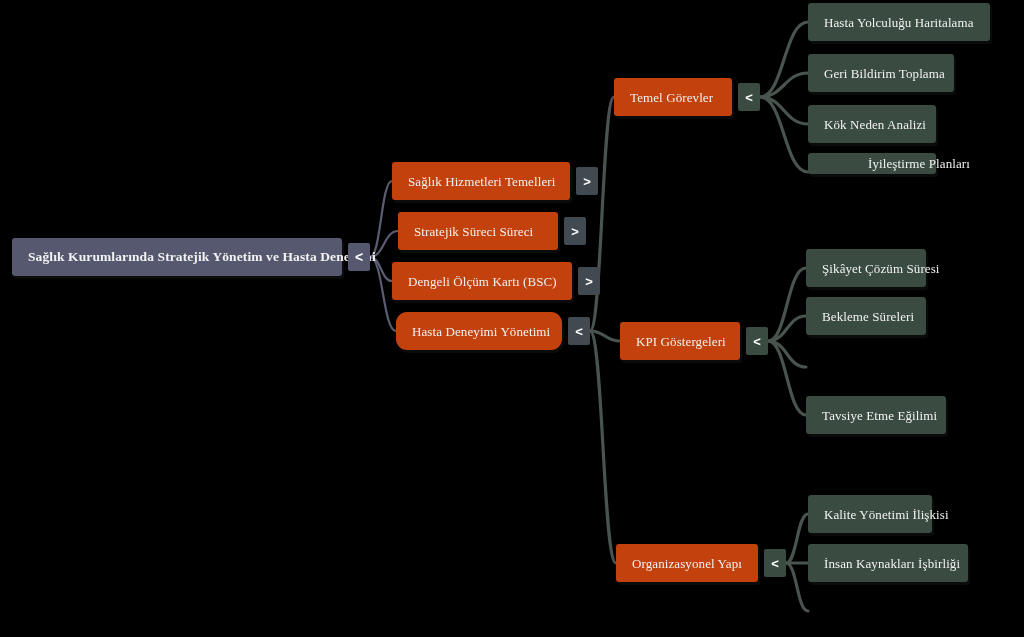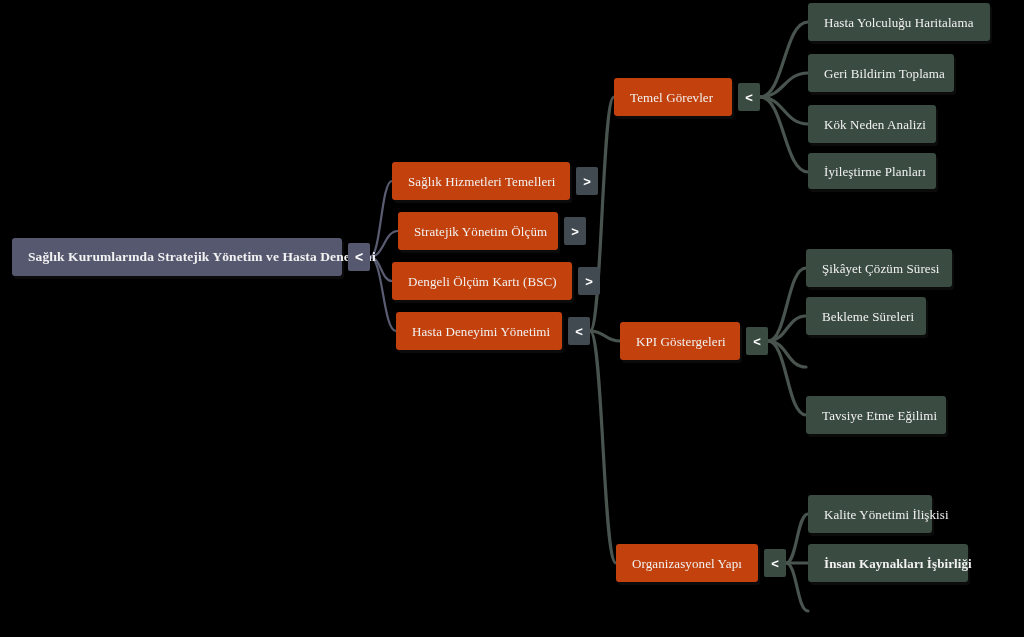--- a/index.html
+++ b/index.html
@@ -121,63 +121,63 @@
     </svg>
 <div class="node root" style="left: 12px; top: 238px; width: 330px; height: 38px;">
       <span class="label">Sağlık Kurumlarında Stratejik Yönetim ve Hasta Deneyimi</span>
       <span class="toggle" style="left: 336px; width: 22px; height: 28px;">&lt;</span>
     </div>
     <div class="node lvl2" style="left: 392px; top: 162px; width: 178px; height: 38px;">
       <span class="label">Sağlık Hizmetleri Temelleri</span>
       <span class="toggle" style="left: 184px; width: 22px; height: 28px;">&gt;</span>
     </div>
     <div class="node lvl2" style="left: 398px; top: 212px; width: 160px; height: 38px;">
-      <span class="label">Stratejik Yönetim Ölçüm</span>
+      <span class="label">Stratejik Süreci Süreci</span>
       <span class="toggle" style="left: 166px; width: 22px; height: 28px;">&gt;</span>
     </div>
     <div class="node lvl2" style="left: 392px; top: 262px; width: 180px; height: 38px;">
       <span class="label">Dengeli Ölçüm Kartı (BSC)</span>
       <span class="toggle" style="left: 186px; width: 22px; height: 28px;">&gt;</span>
     </div>
-    <div class="node lvl2" style="left: 396px; top: 312px; width: 166px; height: 38px;">
+    <div class="node lvl2" style="left: 396px; top: 312px; width: 166px; height: 38px; border-radius: 11px;">
       <span class="label">Hasta Deneyimi Yönetimi</span>
       <span class="toggle" style="left: 172px; width: 22px; height: 28px;">&lt;</span>
     </div>
     <div class="node lvl3" style="left: 614px; top: 78px; width: 118px; height: 38px;">
       <span class="label">Temel Görevler</span>
       <span class="toggle" style="left: 124px; width: 22px; height: 28px;">&lt;</span>
     </div>
     <div class="node lvl4" style="left: 808px; top: 3px; width: 182px; height: 38px;">
       <span class="label">Hasta Yolculuğu Haritalama</span>
     </div>
     <div class="node lvl4" style="left: 808px; top: 54px; width: 146px; height: 38px;">
       <span class="label">Geri Bildirim Toplama</span>
     </div>
     <div class="node lvl4" style="left: 808px; top: 105px; width: 128px; height: 38px;">
       <span class="label">Kök Neden Analizi</span>
     </div>
-    <div class="node lvl4" style="left: 808px; top: 153px; width: 128px; height: 36px;">
+    <div class="node lvl4" style="left: 808px; top: 153px; width: 128px; height: 21px; padding-left: 44px;">
       <span class="label">İyileştirme Planları</span>
     </div>
     <div class="node lvl3" style="left: 620px; top: 322px; width: 120px; height: 38px;">
       <span class="label">KPI Göstergeleri</span>
       <span class="toggle" style="left: 126px; width: 22px; height: 28px;">&lt;</span>
     </div>
-    <div class="node lvl4" style="left: 806px; top: 249px; width: 146px; height: 38px;">
+    <div class="node lvl4" style="left: 806px; top: 249px; width: 120px; height: 38px;">
       <span class="label">Şikâyet Çözüm Süresi</span>
     </div>
     <div class="node lvl4" style="left: 806px; top: 297px; width: 120px; height: 38px;">
       <span class="label">Bekleme Süreleri</span>
     </div>
     <div class="node lvl4" style="left: 806px; top: 396px; width: 140px; height: 38px;">
       <span class="label">Tavsiye Etme Eğilimi</span>
     </div>
     <div class="node lvl3" style="left: 616px; top: 544px; width: 142px; height: 38px;">
       <span class="label">Organizasyonel Yapı</span>
       <span class="toggle" style="left: 148px; width: 22px; height: 28px;">&lt;</span>
     </div>
     <div class="node lvl4" style="left: 808px; top: 495px; width: 124px; height: 38px;">
       <span class="label">Kalite Yönetimi İlişkisi</span>
     </div>
-    <div class="node lvl4" style="left: 808px; top: 544px; width: 160px; height: 38px; font-weight: bold;">
+    <div class="node lvl4" style="left: 808px; top: 544px; width: 160px; height: 38px;">
       <span class="label">İnsan Kaynakları İşbirliği</span>
     </div>
   </div>
 
 </body></html>

